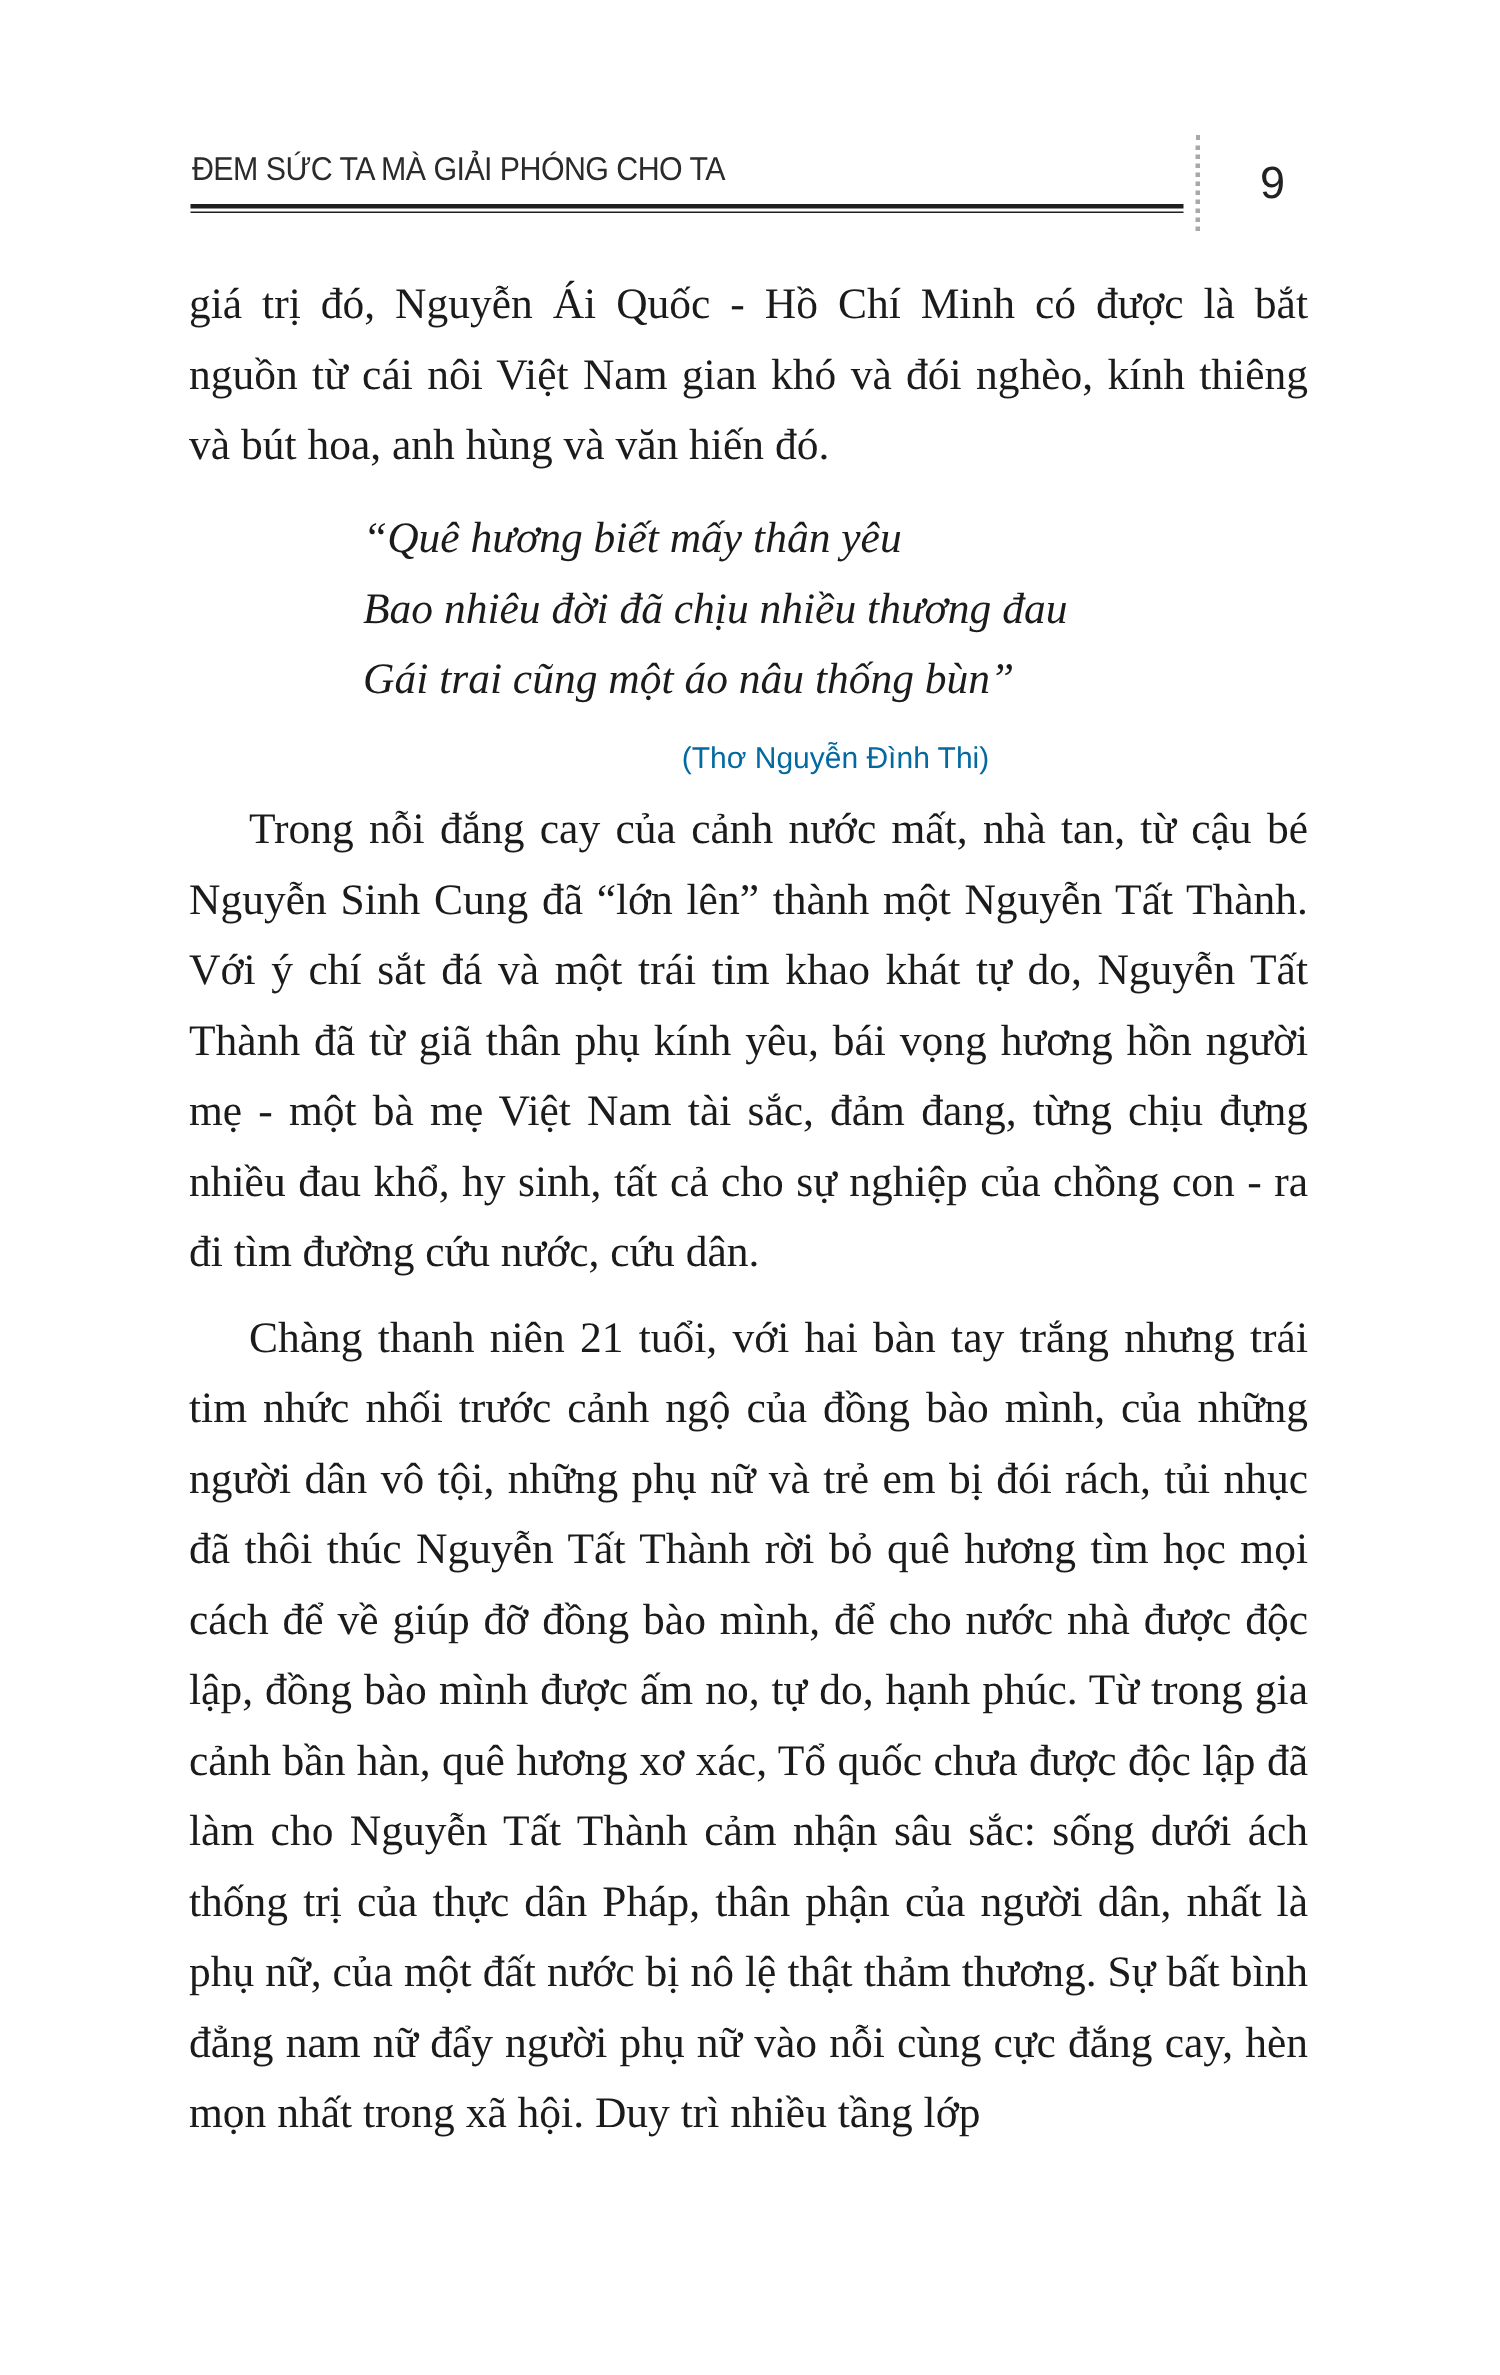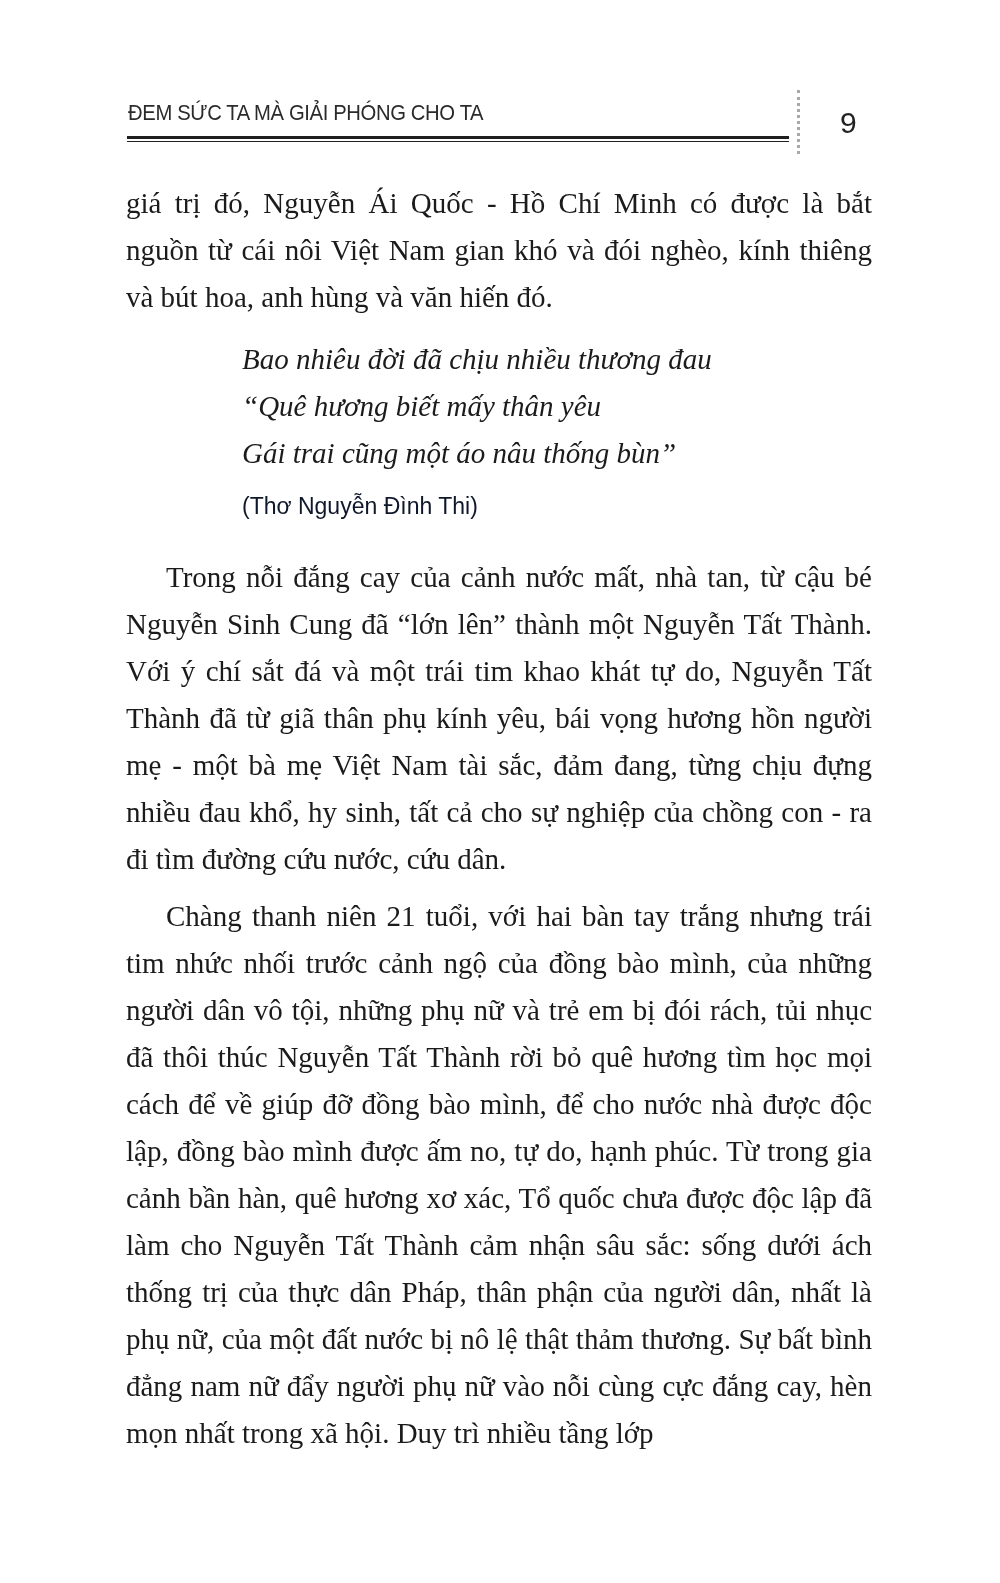--- a/index.html
+++ b/index.html
@@ -87,49 +87,49 @@
   .poem {
     margin: 15px 0 0 116px;
     font-style: italic;
     line-height: 47px;
   }
   .poem-line {
     white-space: nowrap;
   }
   .poem-attribution {
     margin-top: 6px;
-    text-align: left;
+    text-align: center;
     font-family: "Liberation Sans", sans-serif;
     font-style: normal;
-    font-size: 23px;
-    color: #0f172a;
+    font-size: 20px;
+    color: #0369a1;
   }
   .para.after-poem {
-    margin-top: 24px;
+    margin-top: 0;
   }
   .italic-name {
   }
 </style>
 </head>
 <body>
 
 <div class="page">
 
   <div class="running-header-title">ĐEM SỨC TA MÀ GIẢI PHÓNG CHO TA</div>
   <div class="header-double-rule"></div>
   <div class="header-dotted-separator"></div>
   <div class="page-number">9</div>
 
   <div class="content">
 
     <p class="para">giá trị đó, Nguyễn Ái Quốc - Hồ Chí Minh có được là bắt nguồn từ cái nôi Việt Nam gian khó và đói nghèo, kính thiêng và bút hoa, anh hùng và văn hiến đó.</p>
 
     <div class="poem">
+      <div class="poem-line">“Quê hương biết mấy thân yêu</div>
       <div class="poem-line">Bao nhiêu đời đã chịu nhiều thương đau</div>
-      <div class="poem-line">“Quê hương biết mấy thân yêu</div>
       <div class="poem-line">Gái trai cũng một áo nâu thống bùn”</div>
       <div class="poem-attribution">(Thơ Nguyễn Đình Thi)</div>
     </div>
 
     <p class="para indent after-poem">Trong nỗi đắng cay của cảnh nước mất, nhà tan, từ cậu bé Nguyễn Sinh Cung đã “lớn lên” thành một Nguyễn Tất Thành. Với ý chí sắt đá và một trái tim khao khát tự do, Nguyễn Tất Thành đã từ giã thân phụ kính yêu, bái vọng hương hồn người mẹ - một bà mẹ Việt Nam tài sắc, đảm đang, từng chịu đựng nhiều đau khổ, hy sinh, tất cả cho sự nghiệp của chồng con - ra đi tìm đường cứu nước, cứu dân.</p>
 
     <p class="para indent"><span>Chàng thanh niên 21 tuổi, với hai bàn tay trắng nhưng trái tim nhức nhối trước cảnh ngộ của đồng bào mình, của những người dân vô tội, những phụ nữ và trẻ em bị đói rách, tủi nhục đã thôi thúc Nguyễn Tất Thành rời bỏ quê hương tìm học mọi cách để về giúp đỡ đồng bào mình, để cho nước nhà được độc lập, đồng bào mình được ấm no, tự do, hạnh phúc. Từ trong gia cảnh bần hàn, quê hương xơ xác, Tổ quốc chưa được độc lập đã làm cho </span><span class="italic-name">Nguyễn Tất Thành</span><span> cảm nhận sâu sắc: sống dưới ách thống trị của thực dân Pháp, thân phận của người dân, nhất là phụ nữ, của một đất nước bị nô lệ thật thảm thương. Sự bất bình đẳng nam nữ đẩy người phụ nữ vào nỗi cùng cực đắng cay, hèn mọn nhất trong xã hội. Duy trì nhiều tầng lớp</span></p>
 
   </div>
 </div>

